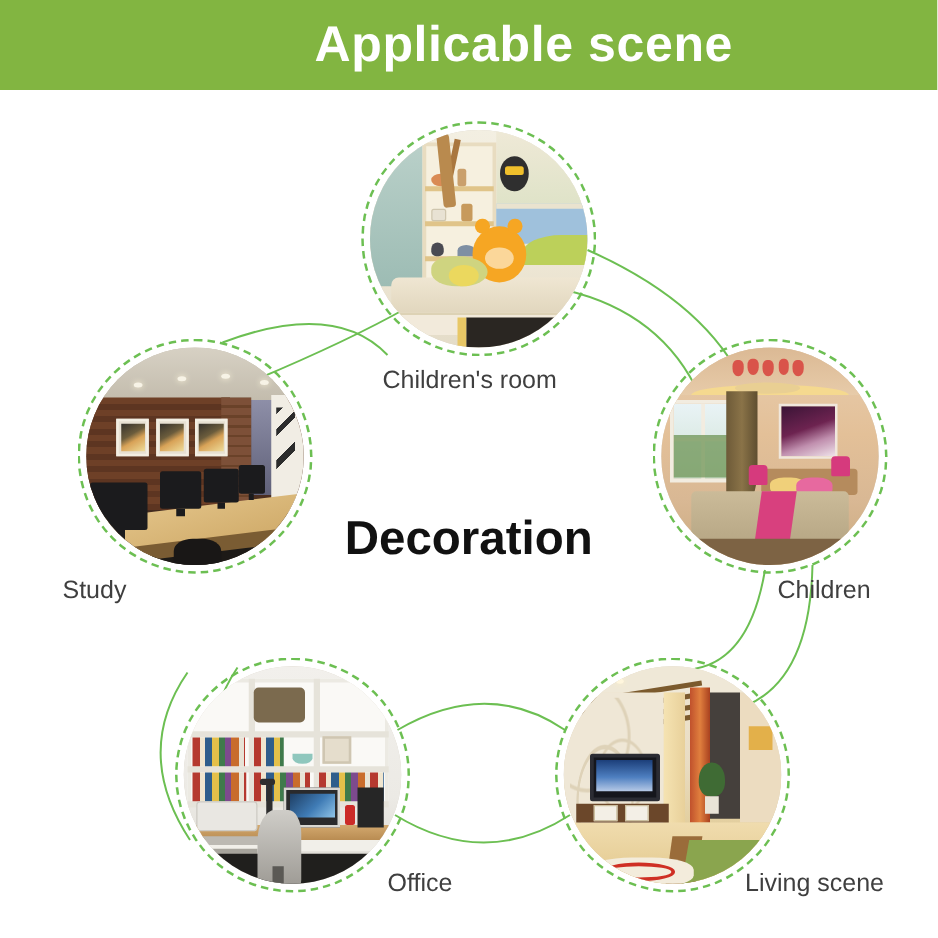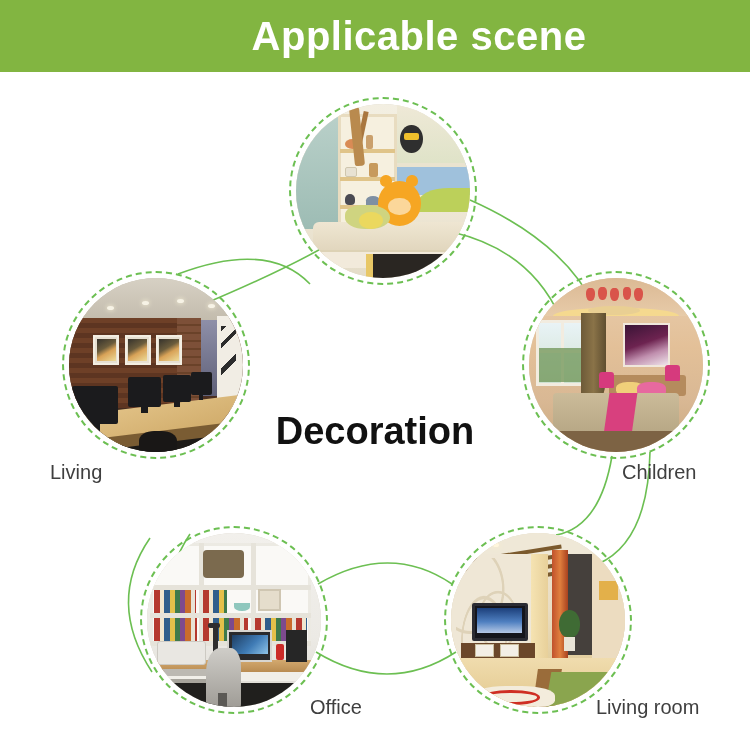--- a/index.html
+++ b/index.html
@@ -321,20 +321,21 @@
           <div class="pooh"></div>
           <div class="pooh-face"></div>
           <div class="plush"></div>
           <div class="plush2"></div>
           <div class="bedframe"></div>
           <div class="shadow"></div>
           <div class="post"></div>
         </div>
       </div>
     </div>
+    <div class="node-label" style="left:306px; top:222px;">Children's room</div>
 
     <div class="node" style="left:529px; top:206px;">
       <div class="node-ring"></div>
       <div class="node-photo">
         <div class="scene sc-bedroom">
           <div class="ceil"></div>
           <div class="cove"></div>
           <div class="chand">
               <i></i>
               <i></i>
@@ -383,21 +384,21 @@
             </div>
           <div class="cab"></div>
           <div class="drawer d1"></div>
             <div class="drawer d2"></div>
           <div class="woodstrip"></div>
           <div class="greenpanel"></div>
           <div class="rug"></div>
         </div>
       </div>
     </div>
-    <div class="node-label" style="left:596px; top:625px;">Living room</div>
+    <div class="node-label" style="left:596px; top:625px;">Living scene</div>
 
     <div class="node" style="left:147px; top:461px;">
       <div class="node-ring"></div>
       <div class="node-photo">
         <div class="scene sc-study">
           <div class="unit"></div>
           <div class="hshelf h1"></div>
             <div class="hshelf h2"></div>
             <div class="hshelf h3"></div>
           <div class="vdiv v1"></div>
@@ -455,16 +456,16 @@
           <div class="desk"></div>
           <div class="deskedge"></div>
           <div class="mon m4"></div>
           <div class="mon m3"></div>
           <div class="mon m2"></div>
           <div class="mon m1"></div>
           <div class="chair"></div>
         </div>
       </div>
     </div>
-    <div class="node-label" style="left:50px; top:390px;">Living</div>
+    <div class="node-label" style="left:50px; top:390px;">Study</div>
 
   </div>
 </div>
 
 </body></html>

